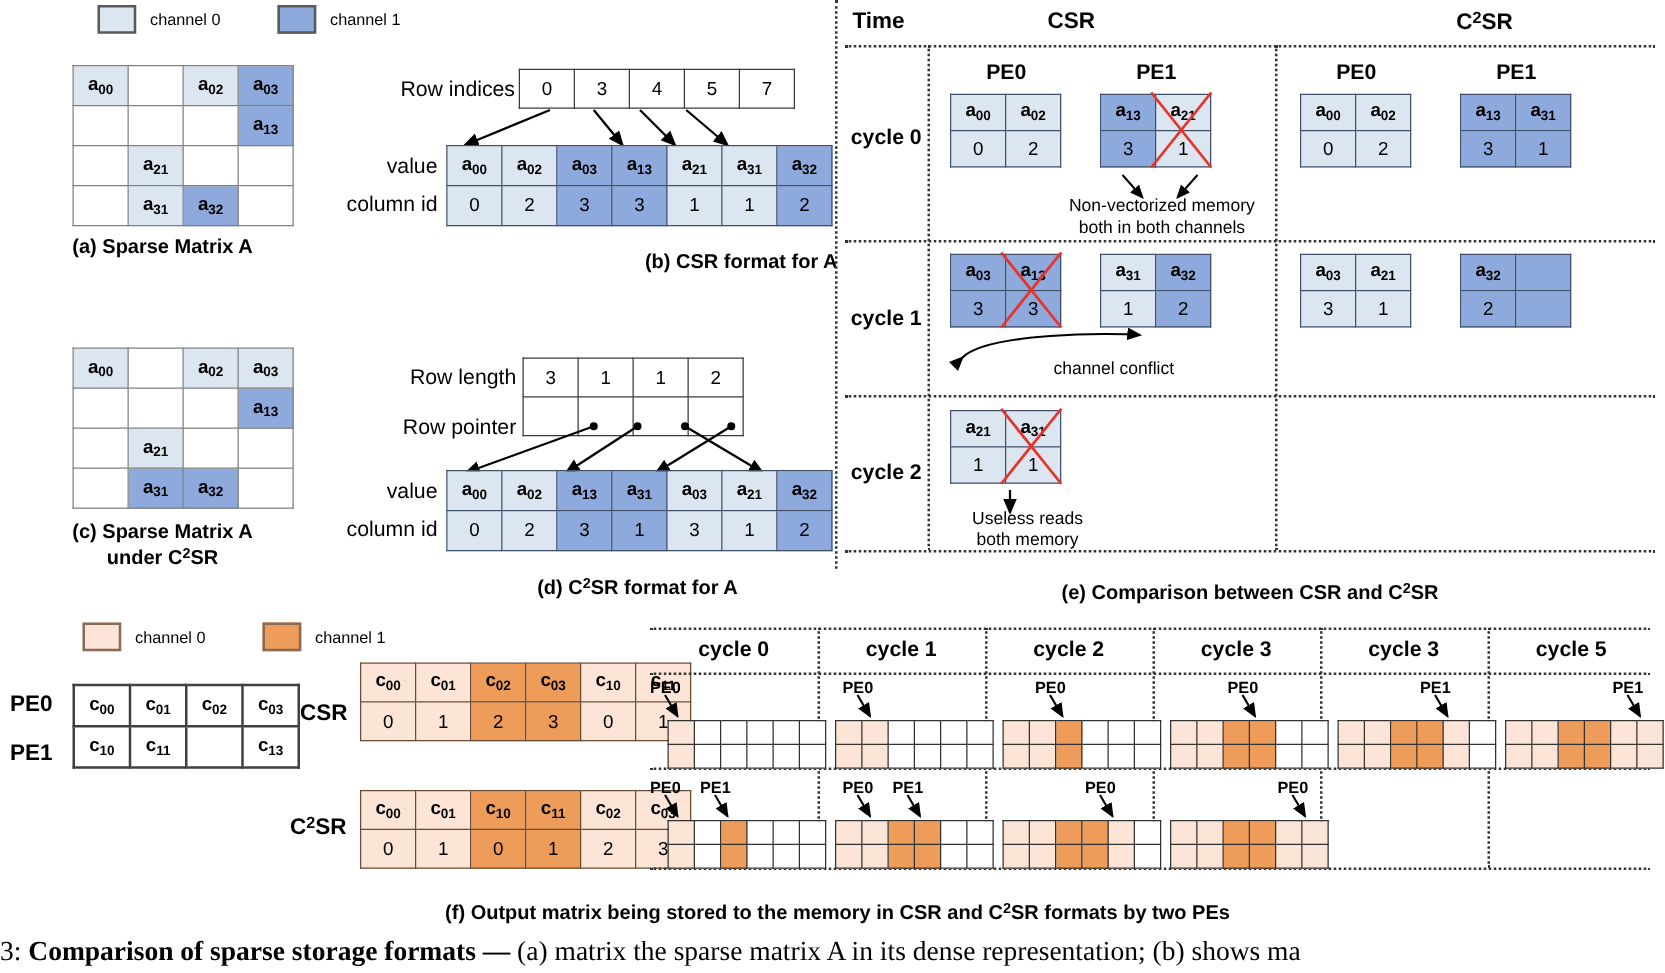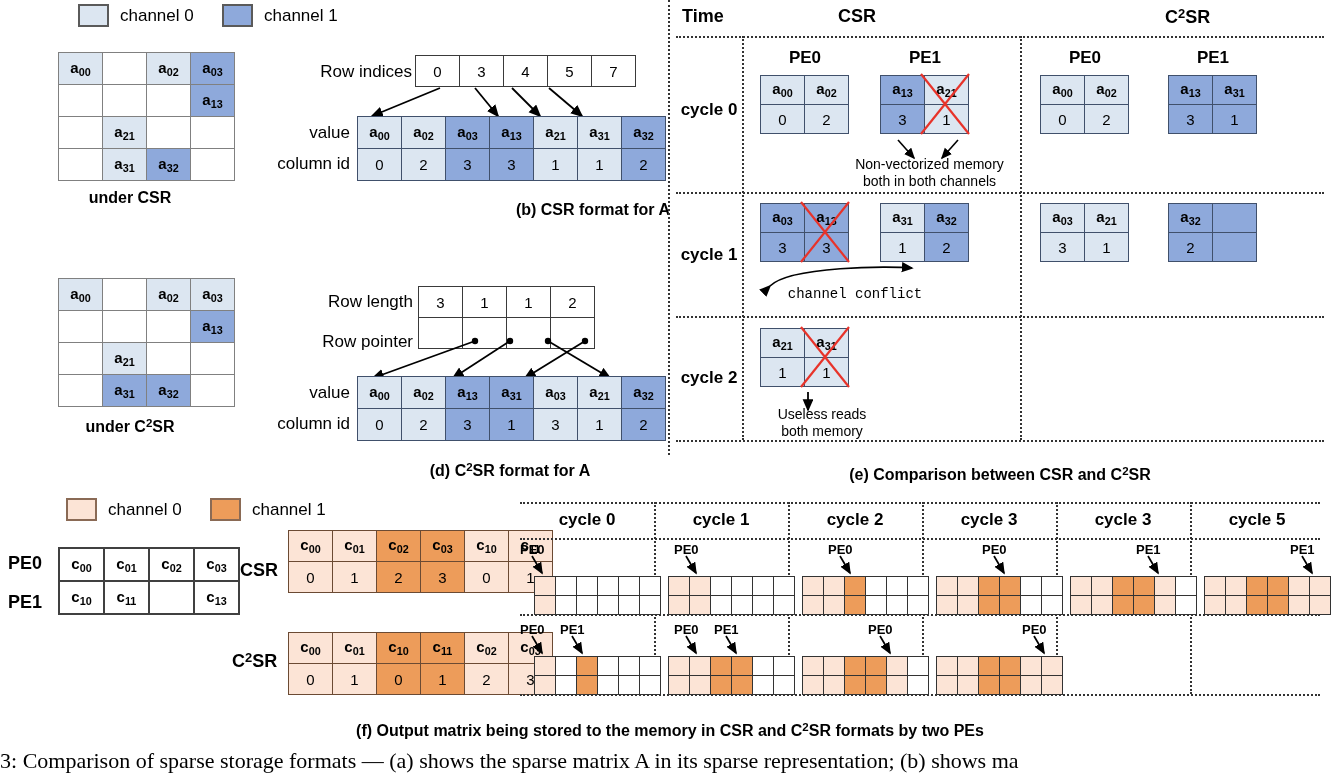--- a/index.html
+++ b/index.html
@@ -8,21 +8,21 @@
     font-family:"Liberation Sans",sans-serif;
     color:#000;position:relative;overflow:hidden;
   }
   .abs{position:absolute;}
   .sub{font-size:0.72em;vertical-align:-0.28em;font-weight:inherit;}
   .sup{font-size:0.72em;vertical-align:0.42em;}
 
   
   .legend{display:flex;align-items:center;gap:11px;}
   .legend-swatch{width:31px;height:23px;border:2px solid #5a5a5a;box-sizing:border-box;}
-  .legend-label{font-size:17px;}
+  .legend-label{font-size:13px;}
 
   
   .matrix{border-collapse:collapse;}
   .matrix td{
     width:43px;height:31px;border:1.3px solid #808080;
     text-align:center;vertical-align:middle;
     font-size:15px;font-weight:bold;padding:0;
   }
   .c0{background:#dce6f1;}
   .c1{background:#8ea9db;}
@@ -99,21 +99,21 @@
         <tr>
           <td class="cw"></td>
           <td class="c0">a<span class="sub">31</span></td>
           <td class="c1">a<span class="sub">32</span></td>
           <td class="cw"></td>
         </tr>
       </tbody>
     </table>
 </div>
 <div class="abs caption" style="left:10px;top:188px;width:240px;">
-  <div>under CSR</div>
+  <div>(a) Sparse Matrix A</div>
 </div>
 
 <div class="abs label-r" style="left:292px;top:62px;width:120px;">Row indices</div>
 <div class="abs" style="left:415px;top:55px;">
   <table class="arr outline">
       <tbody>
         <tr id="b-rowidx">
           <td style="width: 43px; height: 30px;">0</td>
           <td style="width: 43px; height: 30px;">3</td>
           <td style="width: 43px; height: 30px;">4</td>
@@ -188,20 +188,21 @@
         <tr>
           <td class="cw"></td>
           <td class="c1">a<span class="sub">31</span></td>
           <td class="c1">a<span class="sub">32</span></td>
           <td class="cw"></td>
         </tr>
       </tbody>
     </table>
 </div>
 <div class="abs caption" style="left:10px;top:416px;width:240px;">
+  <div>(c) Sparse Matrix A</div>
   <div>under C<span class="sup">2</span>SR</div>
 </div>
 
 <div class="abs label-r" style="left:288px;top:292px;width:125px;">Row length</div>
 <div class="abs label-r" style="left:278px;top:332px;width:135px;">Row pointer</div>
 <div class="abs" style="left:418px;top:286px;">
   <table class="arr outline">
     <tbody>
       <tr id="d-rowlen">
           <td style="width: 43px; height: 30px;">3</td>
@@ -405,21 +406,21 @@
               <td class="c1" style="width: 43px; height: 28px;">2</td>
               <td class="c1" style="width: 43px; height: 28px;"></td>
             </tr>
           </tbody>
         </table></div></div>
   </div>
 
 <svg class="abs" style="left:760px;top:266px;" width="180" height="26">
   <path d="M10,20 C30,0 130,0 152,2" stroke="#000" stroke-width="1.7" fill="none" marker-start="url(#ah)" marker-end="url(#ah)"></path>
 </svg>
-<div class="abs smalltxt" style="left:760px;top:286px;width:190px;font-family:Liberation Mono, monospace;">channel conflict</div>
+<div class="abs smalltxt" style="left:796px;top:286px;width:190px;">channel conflict</div>
 
 <div class="abs" style="left:760px;top:328px;">
     <div id="e-c2-csr-pe0"><div style="position: relative; display: inline-block;"><table class="arr blueborder">
           <tbody>
             <tr>
               <td class="val c0" style="width: 43px; height: 28px;">a<span class="sub">21</span></td>
               <td class="val c0" style="width: 43px; height: 28px;">a<span class="sub">31</span></td>
             </tr>
             <tr>
               <td class="c0" style="width: 43px; height: 28px;">1</td>
@@ -805,15 +806,15 @@
           </tr>
         </tbody>
       </table>
     </div>
   </div>
 
 <div class="abs caption" style="left:180px;top:720px;width:980px;">(f) Output matrix being stored to the memory in CSR and C<span class="sup">2</span>SR formats by two PEs</div>
 
 <div class="abs" style="left:0px;top:748px;width:1332px;font-family:'Liberation Serif',serif;font-size:22px;white-space:nowrap;overflow:hidden;">
   <span>3:</span>
-  <span style="font-weight:normal;">Comparison of sparse storage formats —</span>
-  <span>(a) shows the sparse matrix A in its sparse representation; (b) shows ma</span>
+  <span style="font-weight:bold;">Comparison of sparse storage formats —</span>
+  <span>(a) matrix the sparse matrix A in its dense representation; (b) shows ma</span>
 </div>
 
 </body></html>

